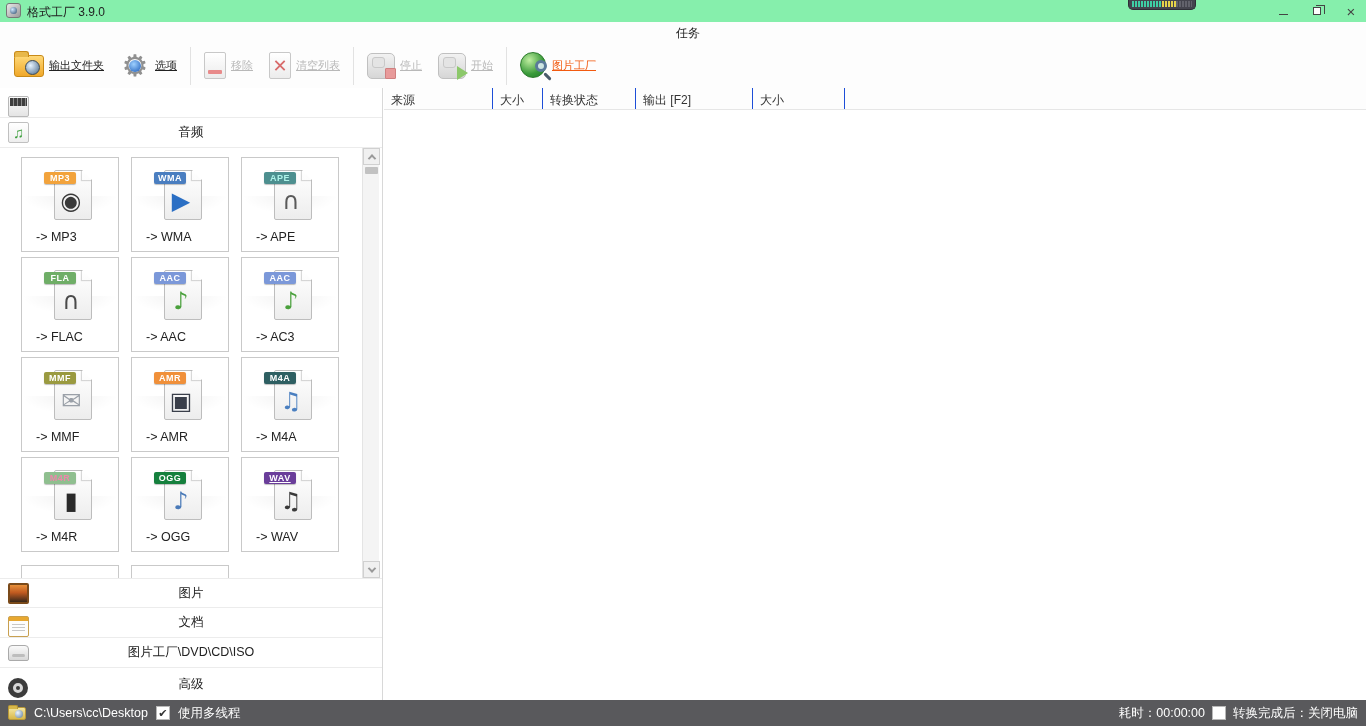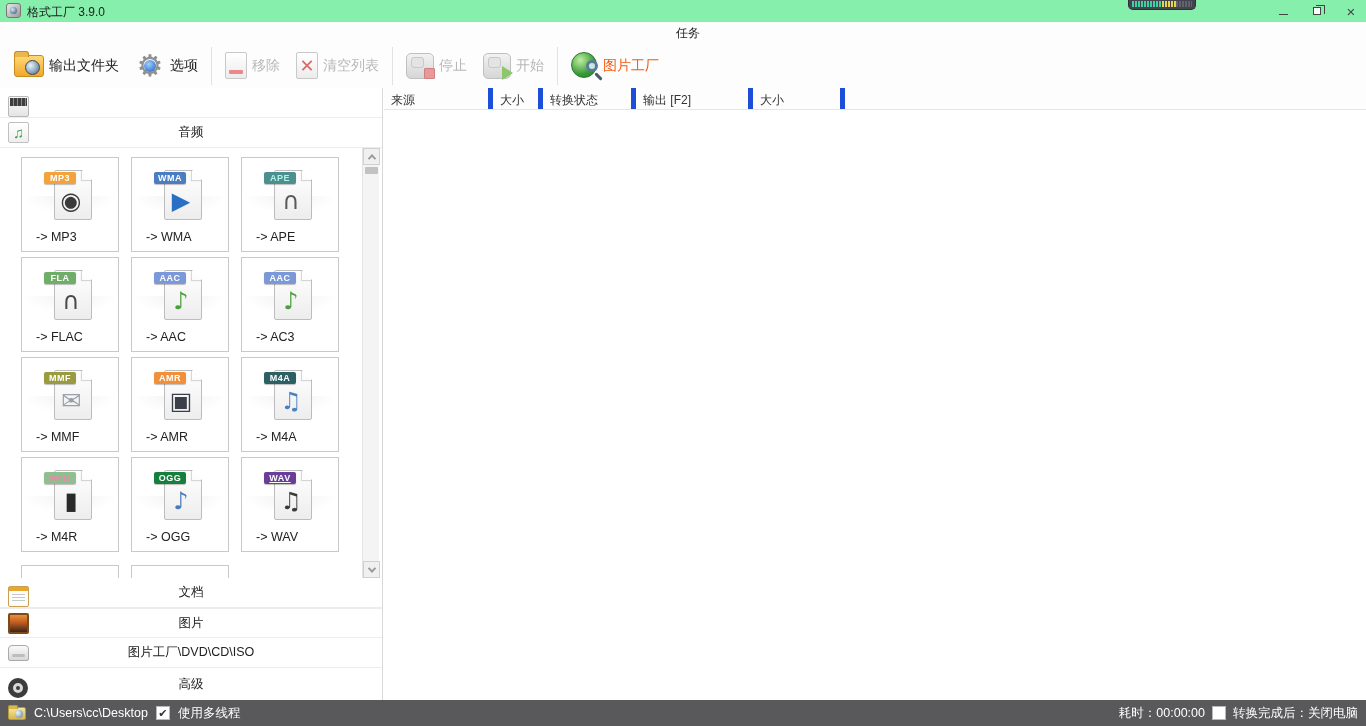--- a/index.html
+++ b/index.html
@@ -29,21 +29,21 @@
 
   
   .menubar { position:absolute; left:0; top:22px; width:1366px; height:21px; background:#fdfdfd; display:flex; align-items:center; padding-left:10px;flex-direction:column; }
   .menu-item { padding:3px 11px; color:#222; cursor:default; }
 
   
   .toolbar { position:absolute; left:0; top:43px; width:1366px; height:45px; background:#fdfdfd; display:flex; align-items:center; padding-left:6px; }
   .tb-btn { display:flex; align-items:center; gap:5px; padding:3px 8px; height:40px; cursor:pointer; }
   .tb-btn.disabled { cursor:default; }
   .tb-btn.disabled .tb-label { color:#b8b8b8; }
-  .tb-label { font-size:14px; color:#222; white-space:nowrap; }
+  .tb-label { font-size:11px; color:#222; white-space:nowrap;text-decoration:underline; }
   .tb-sep { width:1px; height:38px; background:#e2e2e2; margin:0 5px; }
 
   .icon-folder { position:relative; width:30px; height:22px; background:linear-gradient(#ffd978,#f0a82a); border:1px solid #c88a18; border-radius:3px; }
   .icon-folder::before { content:""; position:absolute; left:-1px; top:-5px; width:13px; height:5px; background:#e8b84a; border:1px solid #c88a18; border-bottom:none; border-radius:3px 3px 0 0; }
   .icon-folder::after { content:""; position:absolute; right:3px; top:4px; width:13px; height:13px; border-radius:50%;
     background:radial-gradient(circle at 35% 35%, #e8f4ff, #4a6a8a); border:1px solid #3a4a5a; }
   .icon-gear { position:relative; width:30px; height:30px; font-size:30px; line-height:30px; color:#909090; text-align:center; }
   .icon-gear::after { content:""; position:absolute; left:9px; top:9px; width:12px; height:12px; border-radius:50%;
     background:radial-gradient(circle at 40% 35%, #9ed0ff, #1a5ab8); }
   .icon-page { position:relative; width:22px; height:27px; background:linear-gradient(#fff,#ececec); border:1px solid #c8c8c8; border-radius:2px; }
@@ -99,21 +99,21 @@
   .sb-btn { position:absolute; left:0; width:17px; height:17px; background:#f0f0f0; border:1px solid #d0d0d0; display:flex; align-items:center; justify-content:center; cursor:pointer; }
   .sb-up { top:0; } .sb-down { bottom:0; }
   .chev { width:6px; height:6px; border-left:2px solid #9a9a9a; border-top:2px solid #9a9a9a; }
   .chev-up { transform:rotate(45deg) translate(1px,1px); }
   .chev-down { transform:rotate(-135deg) translate(1px,1px); }
   .sb-thumb { position:absolute; left:2px; top:19px; width:13px; height:7px; background:#c2c2c2; border-radius:1px; cursor:pointer; }
 
   
   .list-area { position:absolute; left:384px; top:88px; width:982px; height:612px; background:#fff; }
   .list-header { display:flex; height:22px; border-bottom:1px solid #e6e6e6; background:#fdfdfd; }
-  .col { padding:4px 0 0 7px; font-size:12px; color:#333; border-right:5px solid #1d4ed8; cursor:pointer; overflow:hidden; white-space:nowrap; }
+  .col { padding:4px 0 0 7px; font-size:12px; color:#333; border-right:1px solid #1d4ed8; cursor:pointer; overflow:hidden; white-space:nowrap; }
   .col-src { width:109px; } .col-size1 { width:50px; } .col-state { width:93px; } .col-out { width:117px; } .col-size2 { width:92px; }
   .col-rest { flex:1; border-right:none; cursor:default; }
 
   
   .statusbar { position:absolute; left:0; top:700px; width:1366px; height:26px; background:#59595c; color:#fff;
     display:flex; align-items:center; font-size:12.5px; }
   .sb-left { display:flex; align-items:center; gap:8px; padding-left:8px; }
   .sb-right { margin-left:auto; display:flex; align-items:center; gap:7px; padding-right:8px; }
   .mini-folder { position:relative; width:18px; height:13px; background:linear-gradient(#f4e6a0,#d8b84a); border:1px solid #b89838; border-radius:2px; }
   .mini-folder::before { content:""; position:absolute; left:-1px; top:-3px; width:8px; height:3px; background:#d8b84a; border:1px solid #b89838; border-bottom:none; border-radius:2px 2px 0 0; }
@@ -326,27 +326,27 @@
     <div class="scrollbar">
       <div class="sb-btn sb-up">
           <span class="chev chev-up"></span>
         </div>
       <div class="sb-thumb"></div>
       <div class="sb-btn sb-down">
           <span class="chev chev-down"></span>
         </div>
     </div>
 
+    <div class="section" style="border-top:1px solid #ececec;">
+      <span class="sec-icon icon-pic"></span>
+      <span class="sec-label">图片</span>
+    </div>
     <div class="section">
       <span class="sec-icon icon-doc"></span>
       <span class="sec-label">文档</span>
-    </div>
-    <div class="section" style="border-top:1px solid #ececec;">
-      <span class="sec-icon icon-pic"></span>
-      <span class="sec-label">图片</span>
     </div>
     <div class="section">
       <span class="sec-icon">
           <span class="icon-drive" style="display:block;"></span>
         </span>
       <span class="sec-label">图片工厂\DVD\CD\ISO</span>
     </div>
     <div class="section" style="border-bottom:none; height:32px;">
       <span class="sec-icon icon-reel"></span>
       <span class="sec-label">高级</span>

